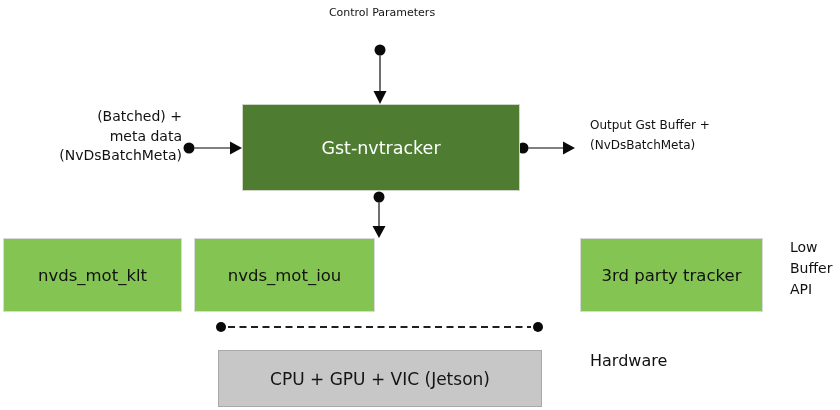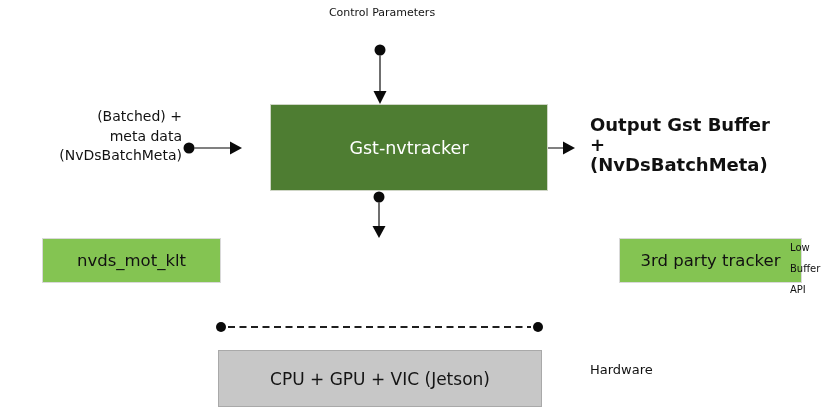--- a/index.html
+++ b/index.html
@@ -27,70 +27,67 @@
   }
 
   .plugin-box {
     left: 242px; top: 104px; width: 278px; height: 87px;
     background: var(--plugin-green, #4e7d32);
     border: 1px solid #cfd6c6;
     box-sizing: border-box;
     display: flex; align-items: center; justify-content: center;
     color: #ffffff;
     font-size: 17.5px;
-    margin-left: 28px;
   }
 
   .input-label {
     left: 22px; top: 107px; width: 160px;
     text-align: right;
     font-size: 14px;
     line-height: 19.5px;
   }
   .output-label {
     left: 590px; top: 115px; width: 190px;
     text-align: left;
-    font-size: 18px;
+    font-size: 12px;
     line-height: 20px;
-    font-weight: bold;
   }
 
   .tracker-box {
-    top: 238px; height: 45px;
+    top: 238px; height: 74px;
     background: var(--tracker-green, #84c452);
     border: 1px solid #d9d9d9;
     box-sizing: border-box;
     display: flex; align-items: center; justify-content: center;
     font-size: 16.5px;
     color: #111111;
-    margin-left: 39px;
   }
   .tracker-klt   { left: 3px;   width: 179px; }
   .tracker-iou   { left: 194px; width: 181px; }
   .tracker-nvdcf { left: 385px; width: 181px; }
   .tracker-3rd   { left: 580px; width: 183px; }
 
   .api-label {
     left: 790px; top: 237px; width: 50px;
-    font-size: 10px;
+    font-size: 14px;
     line-height: 21px;
   }
 
   .hardware-box {
     left: 218px; top: 350px; width: 324px; height: 57px;
     background: var(--hardware-gray, #c7c7c7);
     border: 1px solid #a9a9a9;
     box-sizing: border-box;
     display: flex; align-items: center; justify-content: center;
     font-size: 17px;
     color: #141414;
   }
   .hardware-label {
-    left: 590px; top: 362px; width: 120px;
-    font-size: 13px;
+    left: 590px; top: 351px; width: 120px;
+    font-size: 16px;
   }
 
   .overlay {
     position: absolute;
     left: 0; top: 0;
     width: 840px; height: 410px;
     pointer-events: none;
   }
   .overlay .shaft { stroke: #565656; stroke-width: 1.7; }
   .overlay .dash  { stroke: #1f1f1f; stroke-width: 1.8; }
@@ -142,20 +139,23 @@
   </div>
 
   <div class="abs output-label">
     <div>Output Gst Buffer +</div>
     <div>(NvDsBatchMeta)</div>
   </div>
 
   <div class="abs tracker-box tracker-klt">
     <span>nvds_mot_klt</span>
   </div>
+  <div class="abs tracker-box tracker-iou">
+    <span>nvds_mot_iou</span>
+  </div>
   <div class="abs tracker-box tracker-3rd">
     <span>3rd party tracker</span>
   </div>
 
   <div class="abs api-label">
     <div>Low</div>
     <div>Buffer</div>
     <div>API</div>
   </div>
 

